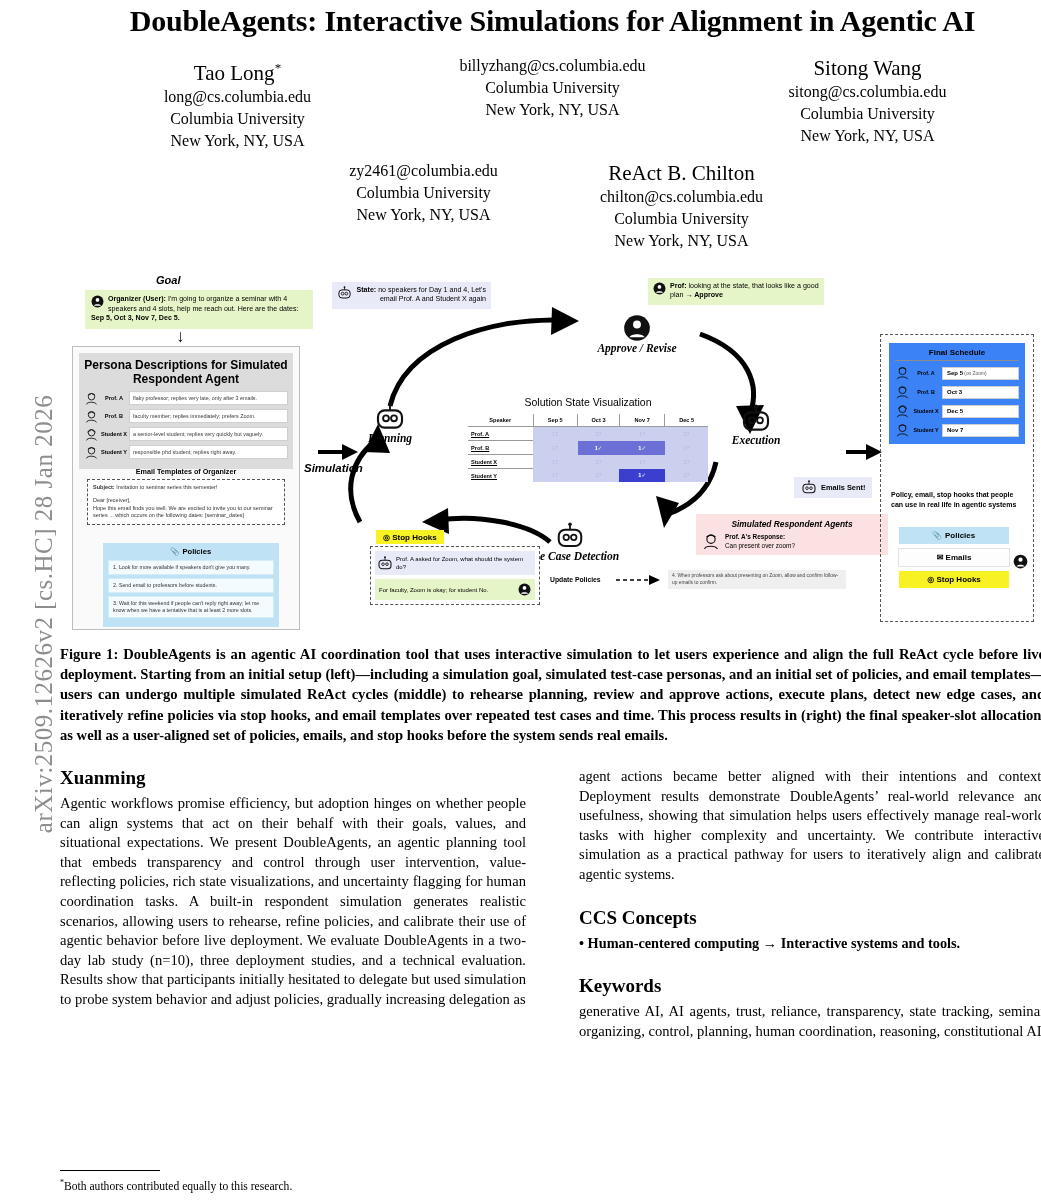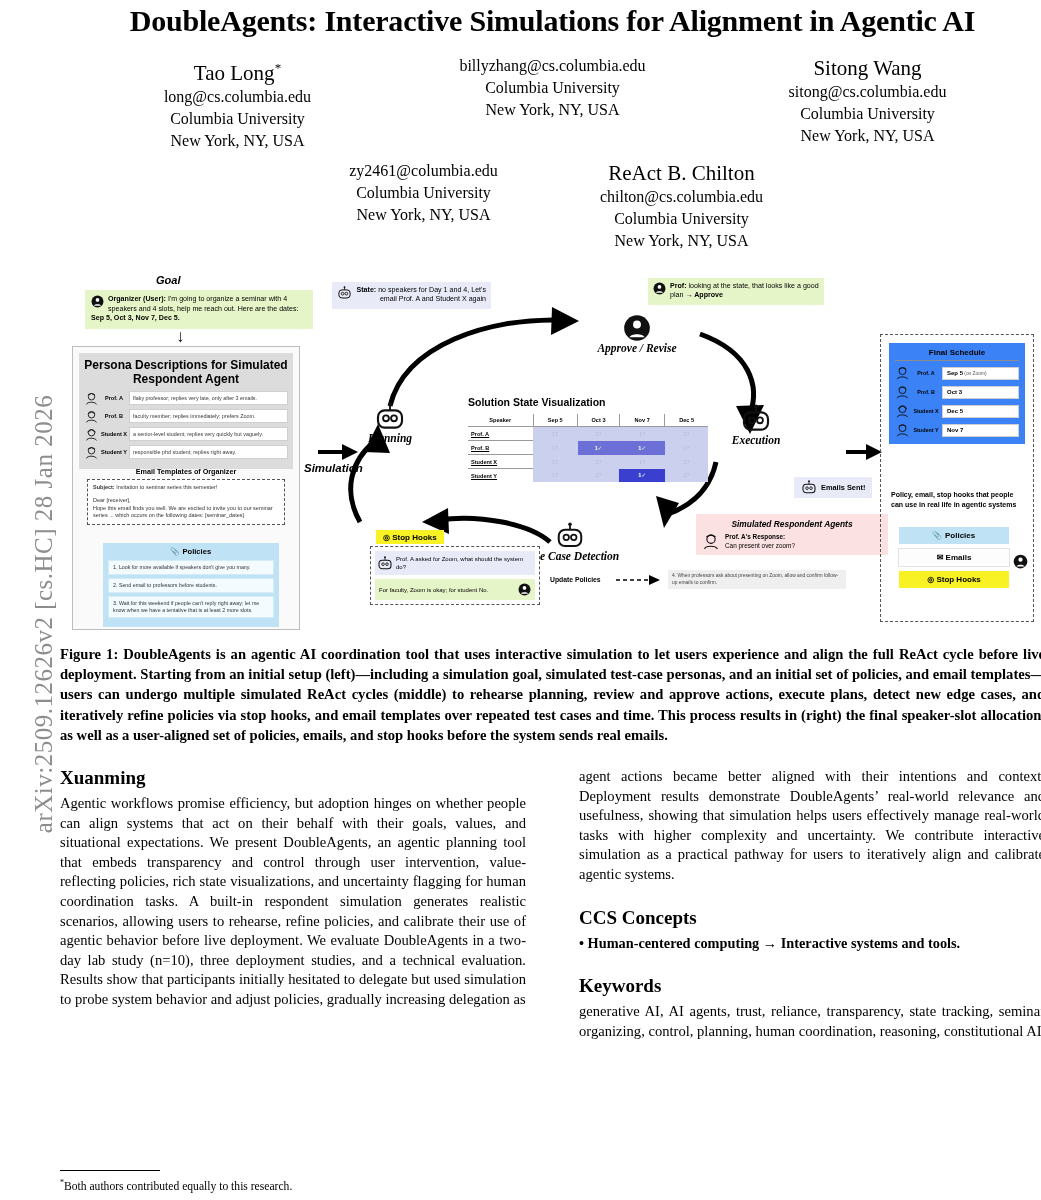--- a/index.html
+++ b/index.html
@@ -73,22 +73,22 @@
   
   .state-bubble{position:absolute;left:272px;top:8px;width:159px;background:#e9eaf8;
     padding:4px 5px;box-sizing:border-box;font-family:"Liberation Sans",sans-serif;
     font-size:7.1px;line-height:9.4px;text-align:right;}
   .user-bubble{position:absolute;left:588px;top:4px;width:176px;background:#e6f5c8;
     padding:4px 5px;box-sizing:border-box;font-family:"Liberation Sans",sans-serif;
     font-size:7.1px;line-height:9.4px;}
   .node-lbl{font-size:11.5px;font-weight:bold;font-style:italic;text-align:center;}
   .node{position:absolute;text-align:center;}
 
-  .ssv-title{position:absolute;left:408px;top:122px;width:240px;
-    font-family:"Liberation Sans",sans-serif;font-size:10.5px;font-weight:bold;}
+  .ssv-title{position:absolute;left:408px;top:122px;width:240px;text-align:center;
+    font-family:"Liberation Sans",sans-serif;font-size:10.5px;font-weight:normal;}
   .ssv{position:absolute;left:408px;top:140px;width:240px;
     font-family:"Liberation Sans",sans-serif;font-size:5.6px;border-collapse:collapse;}
   .ssv td,.ssv th{border:0;padding:0;}
   .ssv .hd{font-weight:bold;text-align:center;height:12px;border-bottom:1px solid #9a9a9a;
     border-right:1px solid #9a9a9a;}
   .ssv .hd.first{border-right:1px solid #9a9a9a;}
   .ssv .rname{font-weight:bold;text-decoration:underline;height:13px;padding-left:3px;
     border-bottom:1px solid #9a9a9a;width:62px;}
   .ssv .cell{height:13px;text-align:center;background:#ccd0ef;color:#b9bde6;font-weight:bold;}
   .ssv .cell.mid{background:#6b6fd6;color:#fff;}

